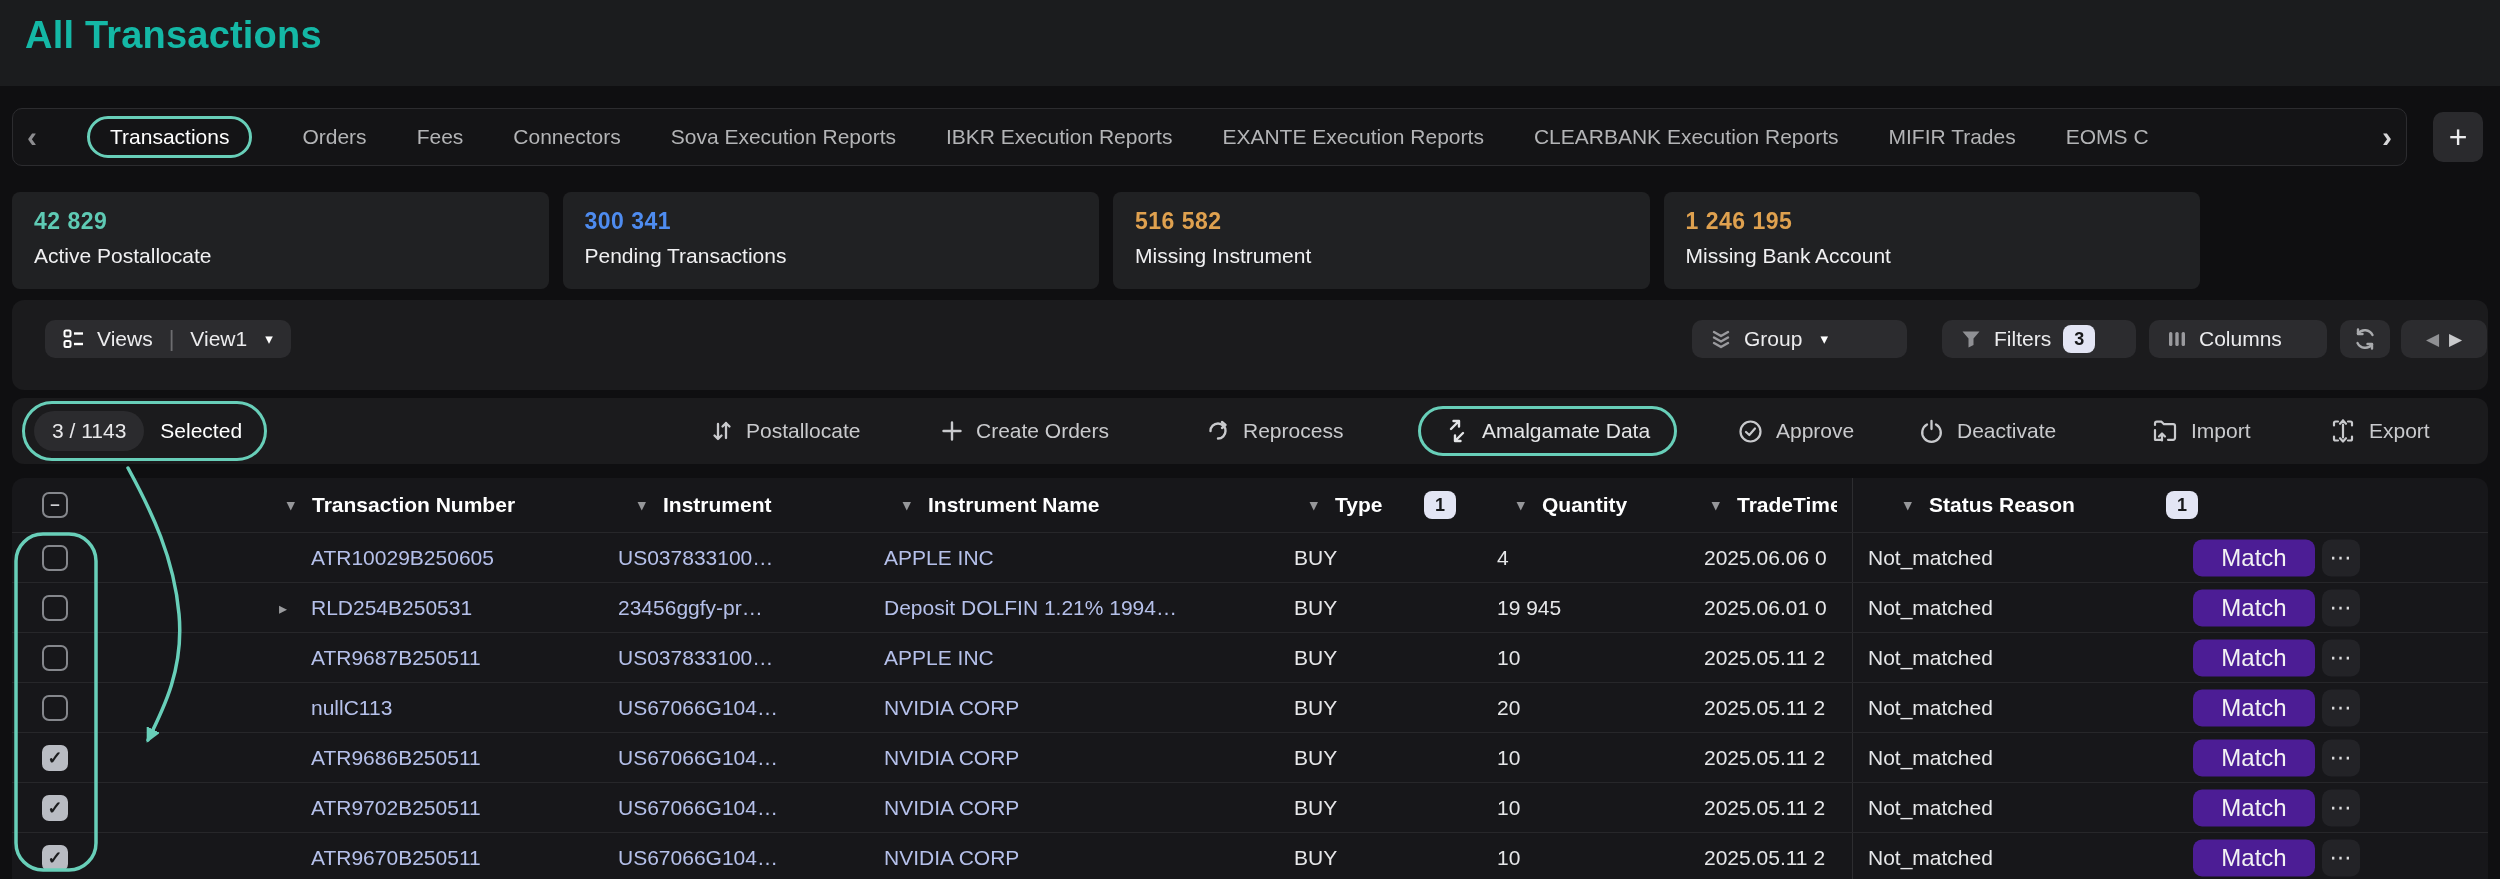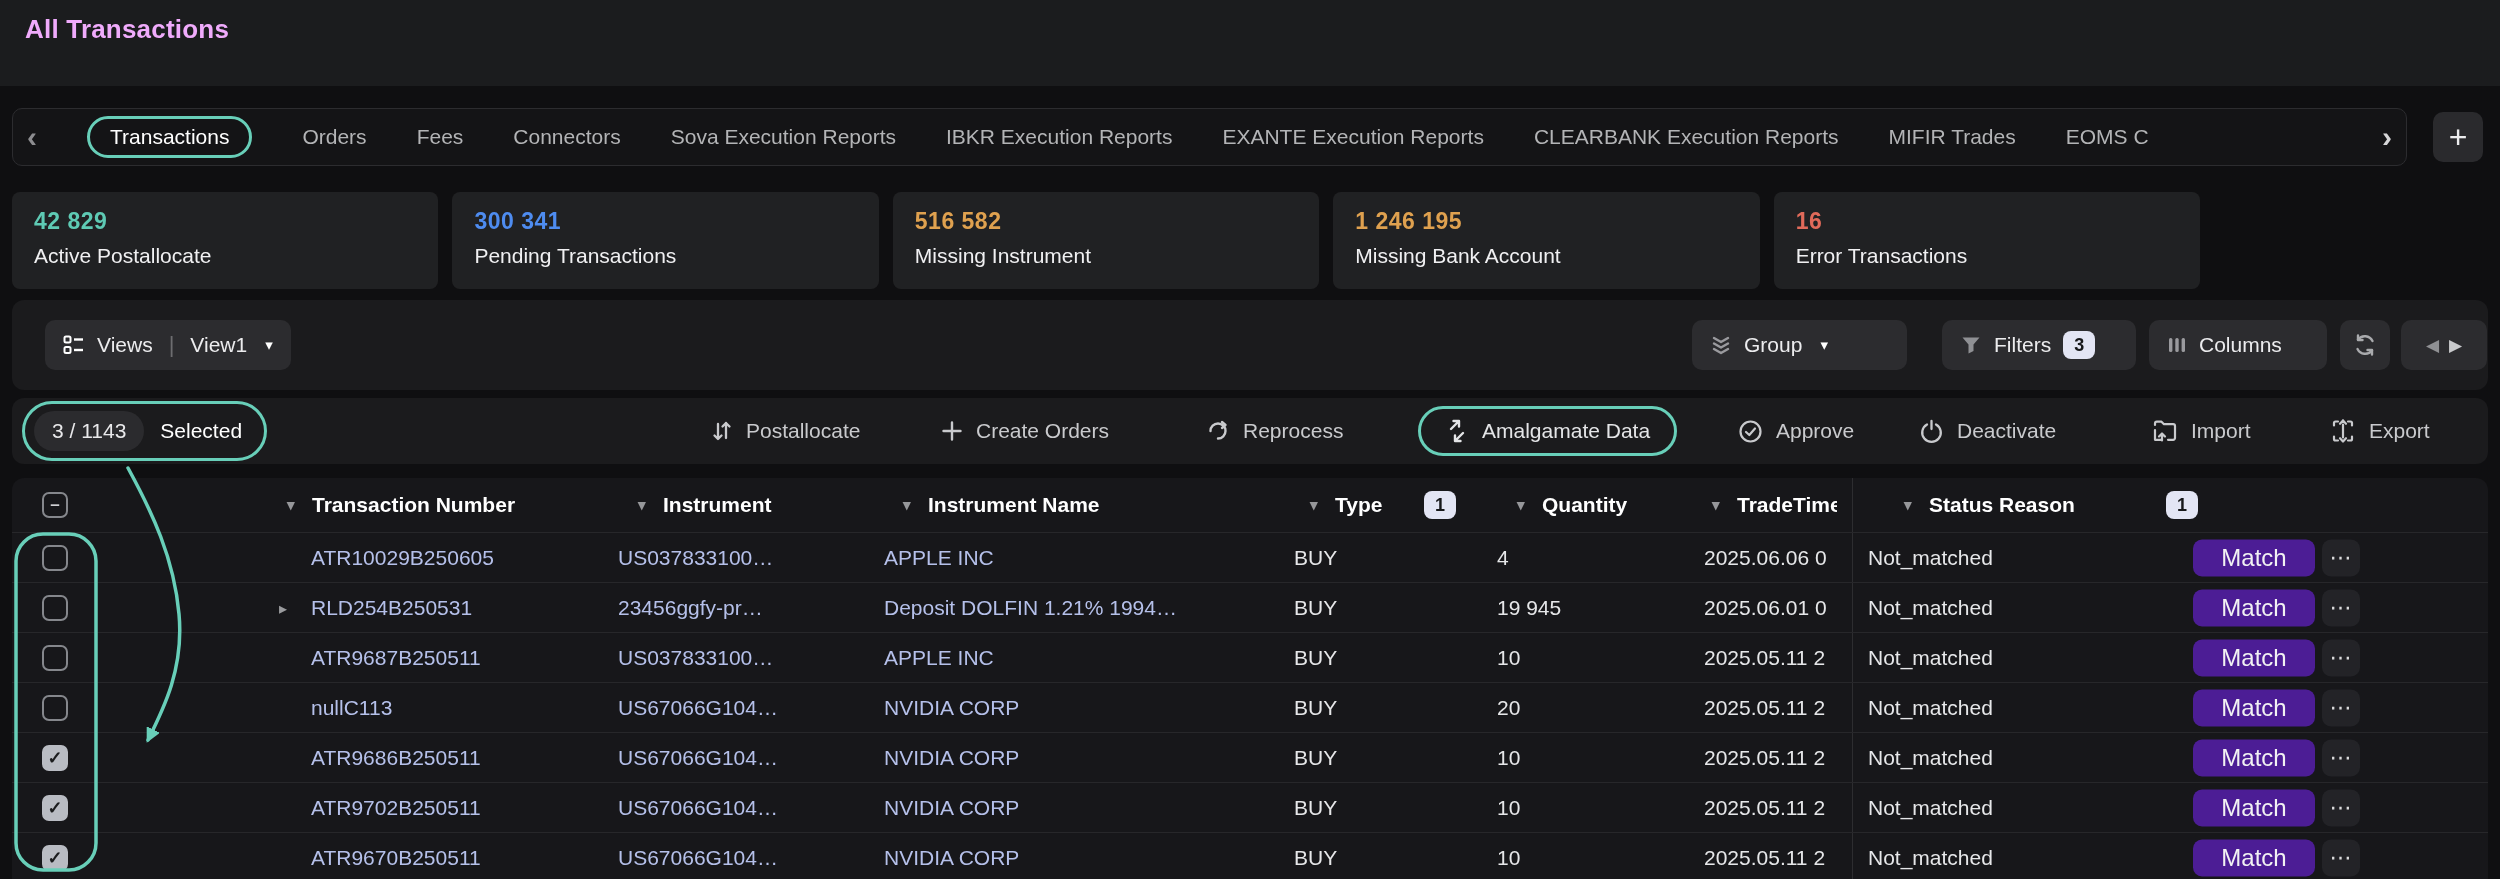--- a/index.html
+++ b/index.html
@@ -1,21 +1,21 @@
 <!DOCTYPE html>
 <html><head>
 <meta charset="utf-8">
 <style>
   html,body{margin:0;padding:0;background:#0e0e10;}
   .wrap{position:relative;width:2500px;height:879px;background:#0f0f11;overflow:hidden;
         font-family:"Liberation Sans",sans-serif;color:#e8e8ea;}
 
   
   .top{position:absolute;left:0;top:0;width:2500px;height:86px;background:#1b1c1e;}
-  .page-title{position:absolute;left:25px;top:14px;font-size:26px;font-weight:800;color:#f0abfc;letter-spacing:.2px;}
+  .page-title{position:absolute;left:25px;top:14px;font-size:38px;font-weight:800;color:#14b8a6;letter-spacing:.2px;}
 
   
   .tabbar{position:absolute;left:12px;top:108px;width:2395px;height:58px;background:#141416;
           border:1px solid #2c2c2f;border-radius:10px;display:flex;align-items:center;
           padding:0 46px 0 14px;box-sizing:border-box;gap:50px;overflow:hidden;}
   .chev{color:#8d8d90;font-size:30px;font-weight:700;line-height:1;}
   .chev.right{position:absolute;right:14px;color:#d6d6d8;}
   .tab{font-size:21px;color:#b3b4b6;white-space:nowrap;cursor:default;}
   .tab.active{color:#ffffff;border:3px solid #68cfb9;border-radius:22px;padding:6px 20px;}
   .addtab{position:absolute;left:2433px;top:112px;width:50px;height:50px;background:#2a2a2d;
@@ -23,21 +23,21 @@
           font-size:32px;font-weight:400;color:#ececee;}
 
   
   .cards{position:absolute;left:12px;top:192px;width:2188px;height:97px;display:flex;gap:14px;}
   .card{flex:1;background:#202123;border-radius:8px;padding:16px 22px;box-sizing:border-box;}
   .card .num{font-size:23px;font-weight:700;letter-spacing:.5px;}
   .card .lbl{font-size:21px;color:#f0f0f2;margin-top:9px;}
 
   
   .viewbar{position:absolute;left:12px;top:300px;width:2476px;height:90px;background:#1b1b1d;border-radius:12px;}
-  .btn{position:absolute;top:20px;height:50px;background:#2c2c2f;border-radius:10px;display:flex;
+  .btn{position:absolute;top:20px;height:38px;background:#2c2c2f;border-radius:10px;display:flex;
        align-items:center;gap:12px;padding:0 18px;box-sizing:border-box;font-size:21px;color:#ececee;}
   .btn .carret{font-size:15px;color:#ffffff;margin-left:6px;}
   .vdiv{color:#6d6d70;font-size:22px;margin:0 4px;}
   .badge{display:inline-block;min-width:28px;height:28px;line-height:28px;text-align:center;
          background:#e3e5f4;color:#17181a;border-radius:8px;font-weight:700;font-size:18px;padding:0 2px;}
   .iconbtn{justify-content:center;padding:0;}
 
   
   .actionbar{position:absolute;left:12px;top:398px;width:2476px;height:66px;background:#1b1b1d;border-radius:12px;}
   .sel-outline{position:absolute;left:10px;top:50%;transform:translateY(-50%);
@@ -123,24 +123,20 @@
       <div class="lbl">Pending Transactions</div>
     </div>
     <div class="card">
       <div class="num" style="color: rgb(223, 161, 79);">516 582</div>
       <div class="lbl">Missing Instrument</div>
     </div>
     <div class="card">
       <div class="num" style="color: rgb(223, 161, 79);">1 246 195</div>
       <div class="lbl">Missing Bank Account</div>
     </div>
-    <div class="card">
-      <div class="num" style="color: rgb(224, 106, 90);">16</div>
-      <div class="lbl">Error Transactions</div>
-    </div>
   </div>
 
   <div class="viewbar">
     <div class="btn" style="left:33px;">
       <svg width="22" height="22" viewBox="0 0 22 22">
         <rect x="1.5" y="2.5" width="6" height="6" rx="1.5" fill="none" stroke="#ffffff" stroke-width="2"></rect>
         <line x1="11" y1="5.5" x2="20" y2="5.5" stroke="#ffffff" stroke-width="2.4"></line>
         <rect x="1.5" y="13" width="6" height="6" rx="1.5" fill="none" stroke="#ffffff" stroke-width="2"></rect>
         <line x1="11" y1="16" x2="20" y2="16" stroke="#ffffff" stroke-width="2.4"></line>
       </svg>

